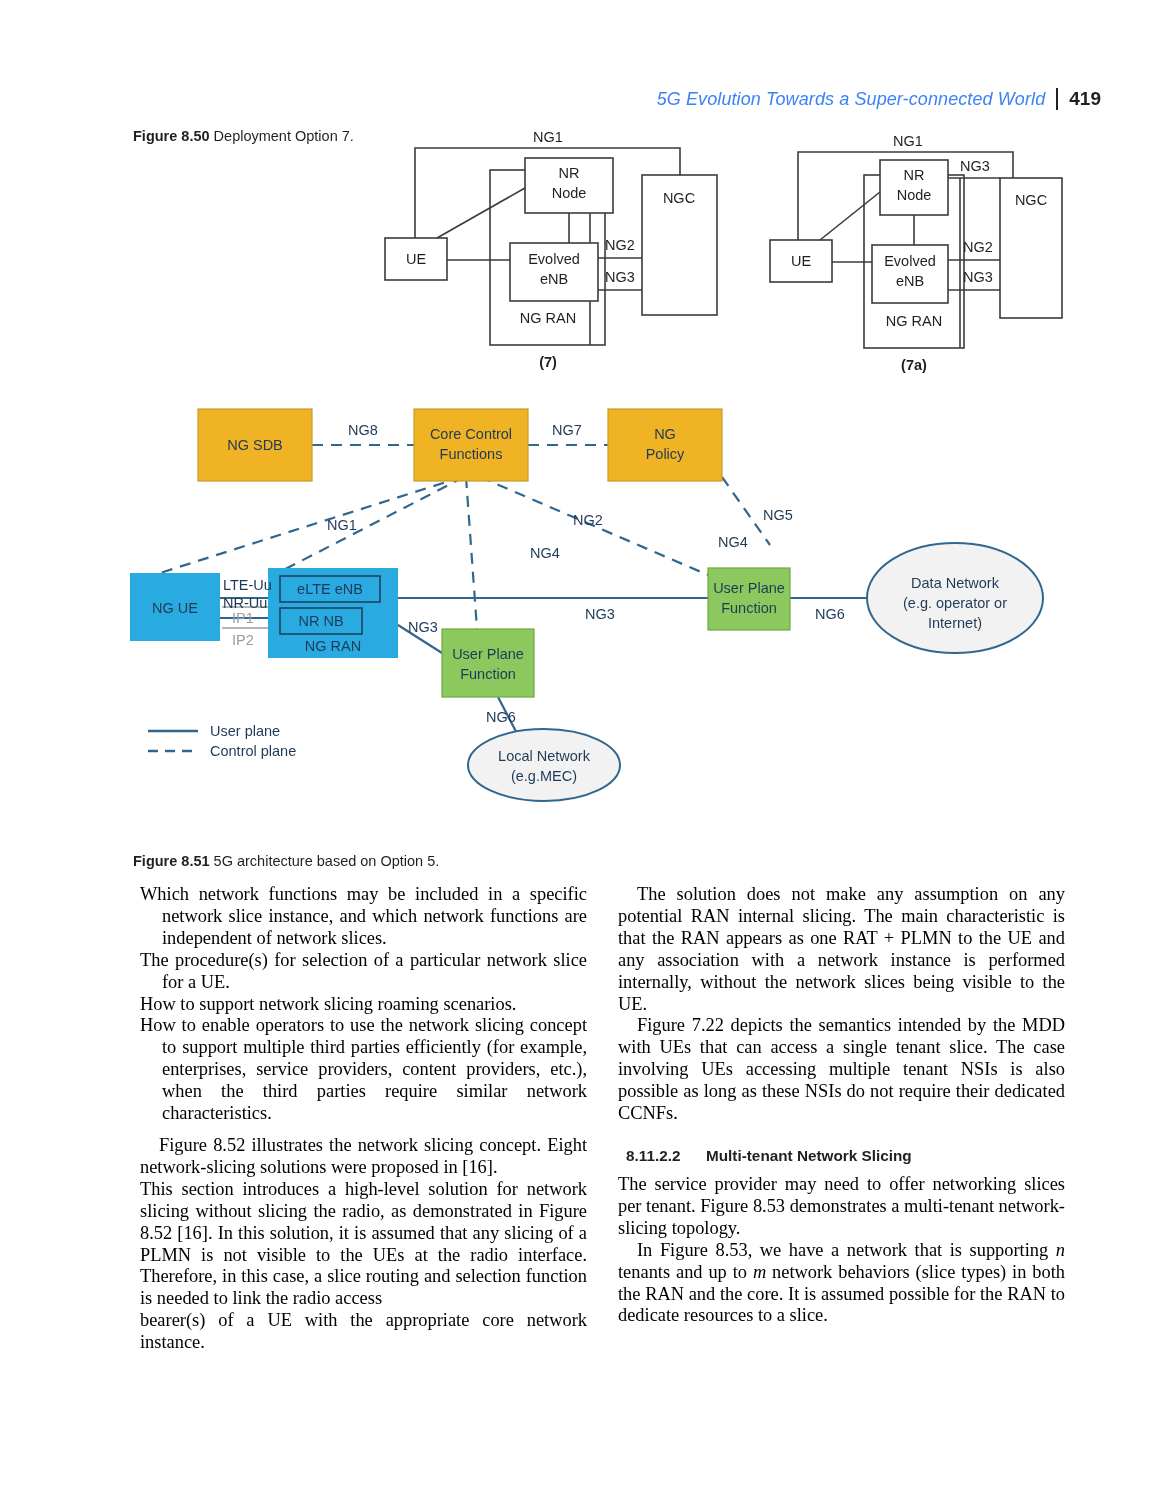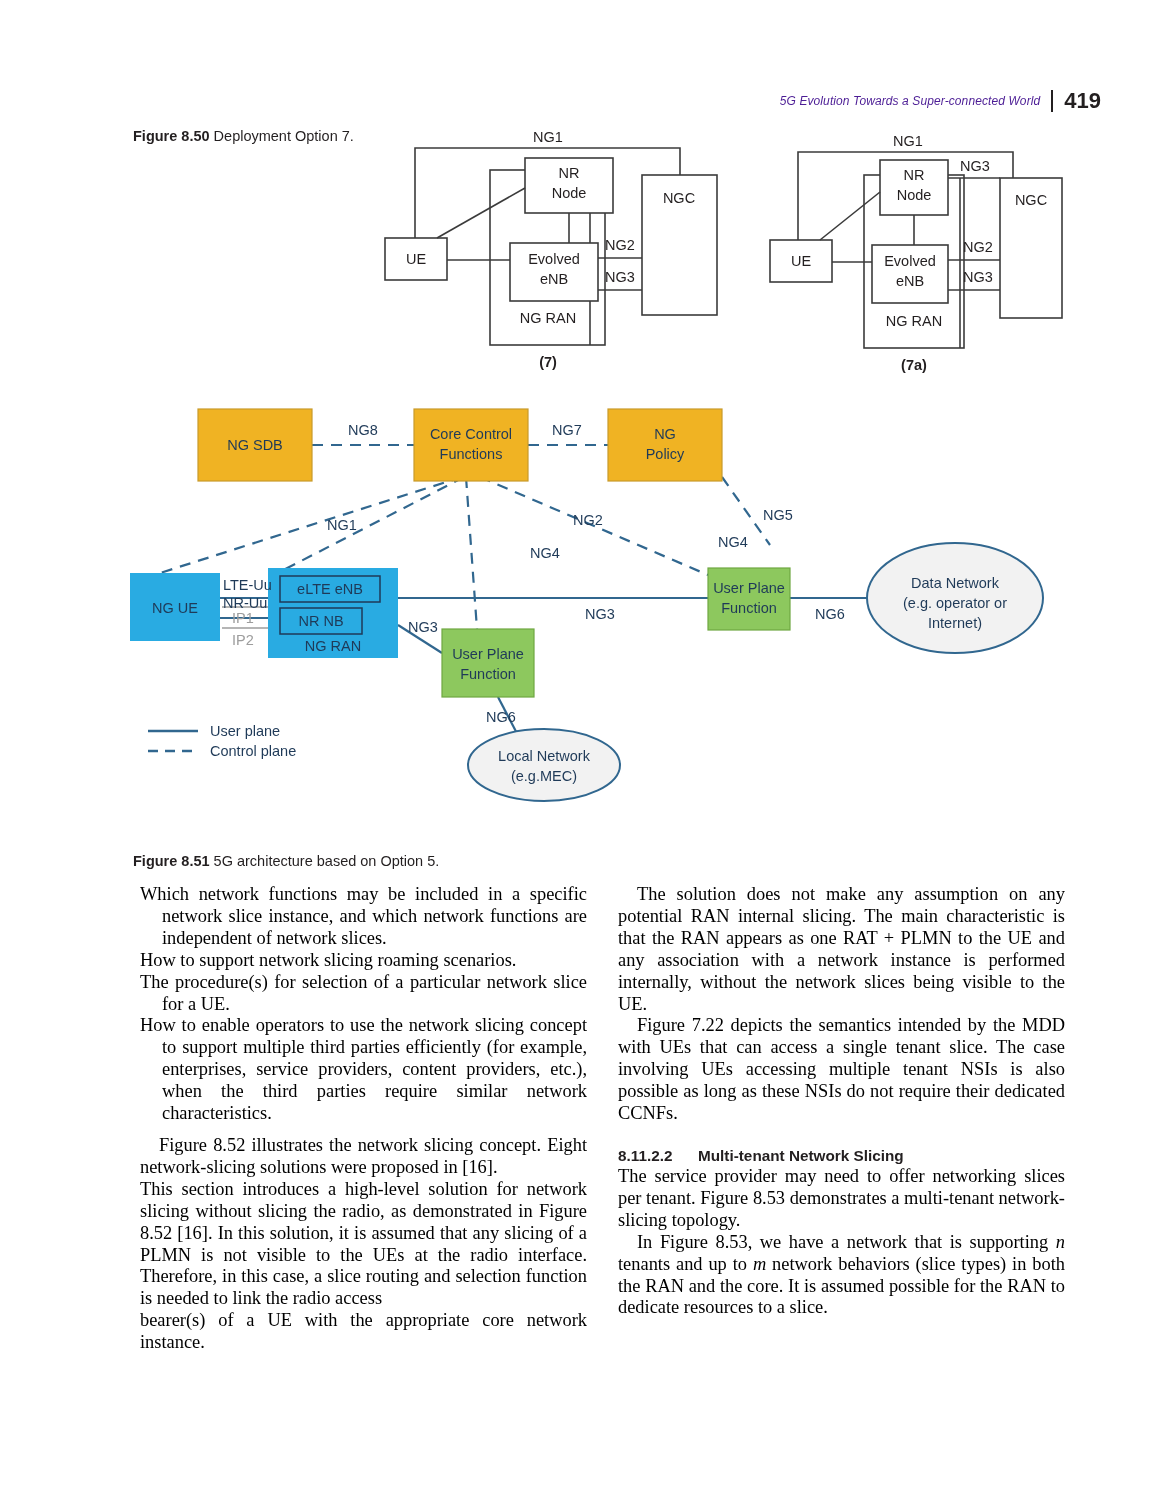--- a/index.html
+++ b/index.html
@@ -21,33 +21,33 @@
     position: absolute;
     top: 88px;
     right: 60px;
     display: flex;
     align-items: center;
     gap: 11px;
   }
   #running-head .rh-title {
     font-family: "Liberation Sans", sans-serif;
     font-style: italic;
-    font-size: 12px;
-    color: #4c1d95;
+    font-size: 18px;
+    color: #3b82f6;
     letter-spacing: .1px;
   }
   #running-head .rh-rule {
     width: 2px;
     height: 22px;
     background: #231f20;
   }
   #running-head .rh-page {
     font-family: "Liberation Sans", sans-serif;
     font-weight: bold;
-    font-size: 22px;
+    font-size: 19px;
     color: #231f20;
   }
 
   
   .fig-caption {
     position: absolute;
     font-family: "Liberation Sans", sans-serif;
     font-size: 14.5px;
     color: #231f20;
     white-space: nowrap;
@@ -94,21 +94,21 @@
   #body-text p.indent {
     text-indent: 19px;
   }
   #body-text p.noindent {
     text-indent: 0;
   }
   #body-text p.gap-before {
     margin-top: 10px;
   }
   #body-text h4 {
-    margin: 0;
+    margin: 8px;
     font-family: "Liberation Sans", sans-serif;
     font-weight: bold;
     font-size: 15.3px;
     line-height: 21px;
     color: #231f20;
   }
   #body-text h4 .sec-num { display: inline-block; min-width: 80px; }
   #body-text .sec-break { margin-top: 20px; }
   #body-text i { font-style: italic; }
 </style>
@@ -321,22 +321,22 @@
 </svg>
 </div>
 
 <div class="fig-caption" id="fig-851-caption">
   <span class="fc-label">Figure 8.51</span>
   <span class="fc-text">5G architecture based on Option 5.</span>
 </div>
 
 <div id="body-text">
   <p class="bullet">Which network functions may be included in a specific network slice instance, and which network functions are independent of network slices.</p>
+  <p class="bullet">The procedure(s) for selection of a particular network slice for a UE.</p>
   <p class="bullet">How to support network slicing roaming scenarios.</p>
-  <p class="bullet">The procedure(s) for selection of a particular network slice for a UE.</p>
   <p class="bullet">How to enable operators to use the network slicing concept to support multiple third parties efficiently (for example, enterprises, service providers, content providers, etc.), when the third parties require similar network characteristics.</p>
   <p class="indent gap-before">Figure 8.52 illustrates the network slicing concept. Eight network-slicing solutions were proposed in [16].</p>
 
   <p class="noindent">This section introduces a high-level solution for network slicing without slicing the radio, as demonstrated in Figure 8.52 [16]. In this solution, it is assumed that any slicing of a PLMN is not visible to the UEs at the radio interface. Therefore, in this case, a slice routing and selection function is needed to link the radio access</p>
 
   <p class="noindent">bearer(s) of a UE with the appropriate core network instance.</p>
   <p class="indent">The solution does not make any assumption on any potential RAN internal slicing. The main characteristic is that the RAN appears as one RAT + PLMN to the UE and any association with a network instance is performed internally, without the network slices being visible to the UE.</p>
   <p class="indent">Figure 7.22 depicts the semantics intended by the MDD with UEs that can access a single tenant slice. The case involving UEs accessing multiple tenant NSIs is also possible as long as these NSIs do not require their dedicated CCNFs.</p>
 
   <h4 class="sec-break">

